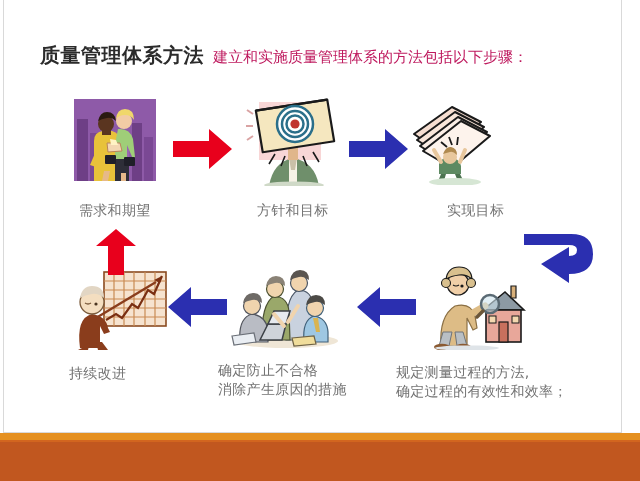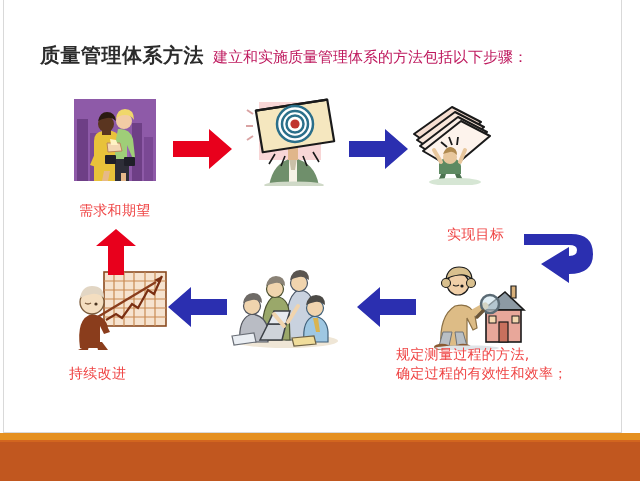--- a/index.html
+++ b/index.html
@@ -48,21 +48,21 @@
     letter-spacing:0.5px;
   }
   .title-sub{
     font-size:15px;font-weight:normal;color:#be185d;
     margin-left:9px;letter-spacing:0px;
   }
 
   
   .caption{
     position:absolute;
-    font-size:14px;color:#ef4444;
+    font-size:14px;color:#737373;
     line-height:19px;
     white-space:pre-line;
     letter-spacing:0.3px;
   }
 
   
   .arrow{position:absolute;}
   .arrow svg{display:block;}
 
   
@@ -144,20 +144,21 @@
         <circle r="8.5" fill="#ffffff" stroke="#2b6f8a" stroke-width="2.5"></circle>
         <circle r="4.6" fill="#c0342f"></circle>
       </g>
 
       <path d="M8 18 L2 14 M8 30 L1 30 M8 40 L2 44" stroke="#d9a3a3" stroke-width="2" fill="none"></path>
       <path d="M30 58 L24 68 M40 60 L36 70 M58 60 L62 70 M68 56 L74 66" stroke="#1a1a1a" stroke-width="1.6" fill="none"></path>
 
       <ellipse cx="49" cy="89" rx="30" ry="3.5" fill="#cfd9c7"></ellipse>
     </svg>
   </div>
+  <div class="caption" style="left:257px;top:201px;width:140px;">方针和目标</div>
 
   <div class="arrow" style="left:349px;top:128px;width:60px;height:42px;">
     <svg width="60" height="42" viewBox="0 0 60 42">
       <path d="M0 13 L36 13 L36 1 L59 21 L36 41 L36 29 L0 29 Z" fill="#2b2fb0"></path>
     </svg>
   </div>
 
   <div class="art" style="left:405px;top:100px;width:95px;height:85px;">
     <svg width="95" height="85" viewBox="0 0 95 85">
 
@@ -176,21 +177,21 @@
       <path d="M55 62 L60 50" stroke="#e8c79d" stroke-width="4" stroke-linecap="round"></path>
 
       <path d="M36 74 L32 84 L38 84 L41 74 Z" fill="#4c7350"></path>
       <path d="M50 74 L54 84 L60 84 L55 74 Z" fill="#4c7350"></path>
 
       <path d="M47 45 L44 37 M52 45 L53 37 M42 47 L36 42" stroke="#1a1a1a" stroke-width="1.8" fill="none"></path>
 
       <ellipse cx="50" cy="82" rx="26" ry="4" fill="#d6e6d4"></ellipse>
     </svg>
   </div>
-  <div class="caption" style="left:447px;top:201px;width:140px;margin-top:24px;">实现目标</div>
+  <div class="caption" style="left:447px;top:201px;width:140px;">实现目标</div>
 
   <div class="arrow" style="left:514px;top:229px;width:80px;height:55px;">
     <svg width="80" height="55" viewBox="0 0 80 55">
       <path d="M10 5
                L57 5
                Q79 5 79 25
                Q79 45 55 45
                L55 54
                L27 35
                L55 18
@@ -226,21 +227,21 @@
       <path d="M26 27 q3 2 6 0" stroke="#1a1a1a" stroke-width="1.2" fill="none"></path>
       <circle cx="35" cy="28" r="1.6" fill="#1a1a1a"></circle>
 
       <path d="M44 56 L58 48" stroke="#ddbc86" stroke-width="7" stroke-linecap="round"></path>
       <circle cx="63" cy="46" r="9" fill="#cfe4ee" fill-opacity="0.6" stroke="#5a6a74" stroke-width="2.5"></circle>
       <path d="M56 53 L50 59" stroke="#6b5638" stroke-width="3.5" stroke-linecap="round"></path>
 
       <ellipse cx="40" cy="90" rx="32" ry="2.6" fill="#dfe4e8"></ellipse>
     </svg>
   </div>
-  <div class="caption" style="left:396px;top:345px;width:240px;">规定测量过程的方法,
+  <div class="caption" style="left:396px;top:363px;width:240px;">规定测量过程的方法,
 确定过程的有效性和效率；</div>
 
   <div class="arrow" style="left:357px;top:286px;width:60px;height:42px;">
     <svg width="60" height="42" viewBox="0 0 60 42">
       <path d="M59 13 L23 13 L23 1 L0 21 L23 41 L23 29 L59 29 Z" fill="#2b2fb0"></path>
     </svg>
   </div>
 
   <div class="art" style="left:228px;top:256px;width:115px;height:92px;">
     <svg width="115" height="92" viewBox="0 0 115 92">
@@ -267,20 +268,22 @@
       <path d="M32 84 L54 84 L58 68 L40 68 Z" fill="#cfd4da" stroke="#3c4046" stroke-width="1.5"></path>
       <path d="M40 68 L58 68 L62 55 L46 55 Z" fill="#e6eaef" stroke="#3c4046" stroke-width="1.5"></path>
 
       <path d="M64 82 L86 80 L88 88 L66 90 Z" fill="#f0dd9b" stroke="#6e6244" stroke-width="1.2"></path>
       <path d="M4 80 L26 77 L28 86 L6 89 Z" fill="#eaeef3" stroke="#6b7078" stroke-width="1.2"></path>
 
       <path d="M46 58 L56 70" stroke="#f0d4ae" stroke-width="4" stroke-linecap="round"></path>
       <path d="M70 50 L60 66" stroke="#f0d4ae" stroke-width="4" stroke-linecap="round"></path>
     </svg>
   </div>
+  <div class="caption" style="left:218px;top:361px;width:180px;">确定防止不合格
+消除产生原因的措施</div>
 
   <div class="arrow" style="left:168px;top:286px;width:60px;height:42px;">
     <svg width="60" height="42" viewBox="0 0 60 42">
       <path d="M59 13 L23 13 L23 1 L0 21 L23 41 L23 29 L59 29 Z" fill="#2b2fb0"></path>
     </svg>
   </div>
 
   <div class="art" style="left:68px;top:270px;width:100px;height:80px;">
     <svg width="100" height="80" viewBox="0 0 100 80">
 

